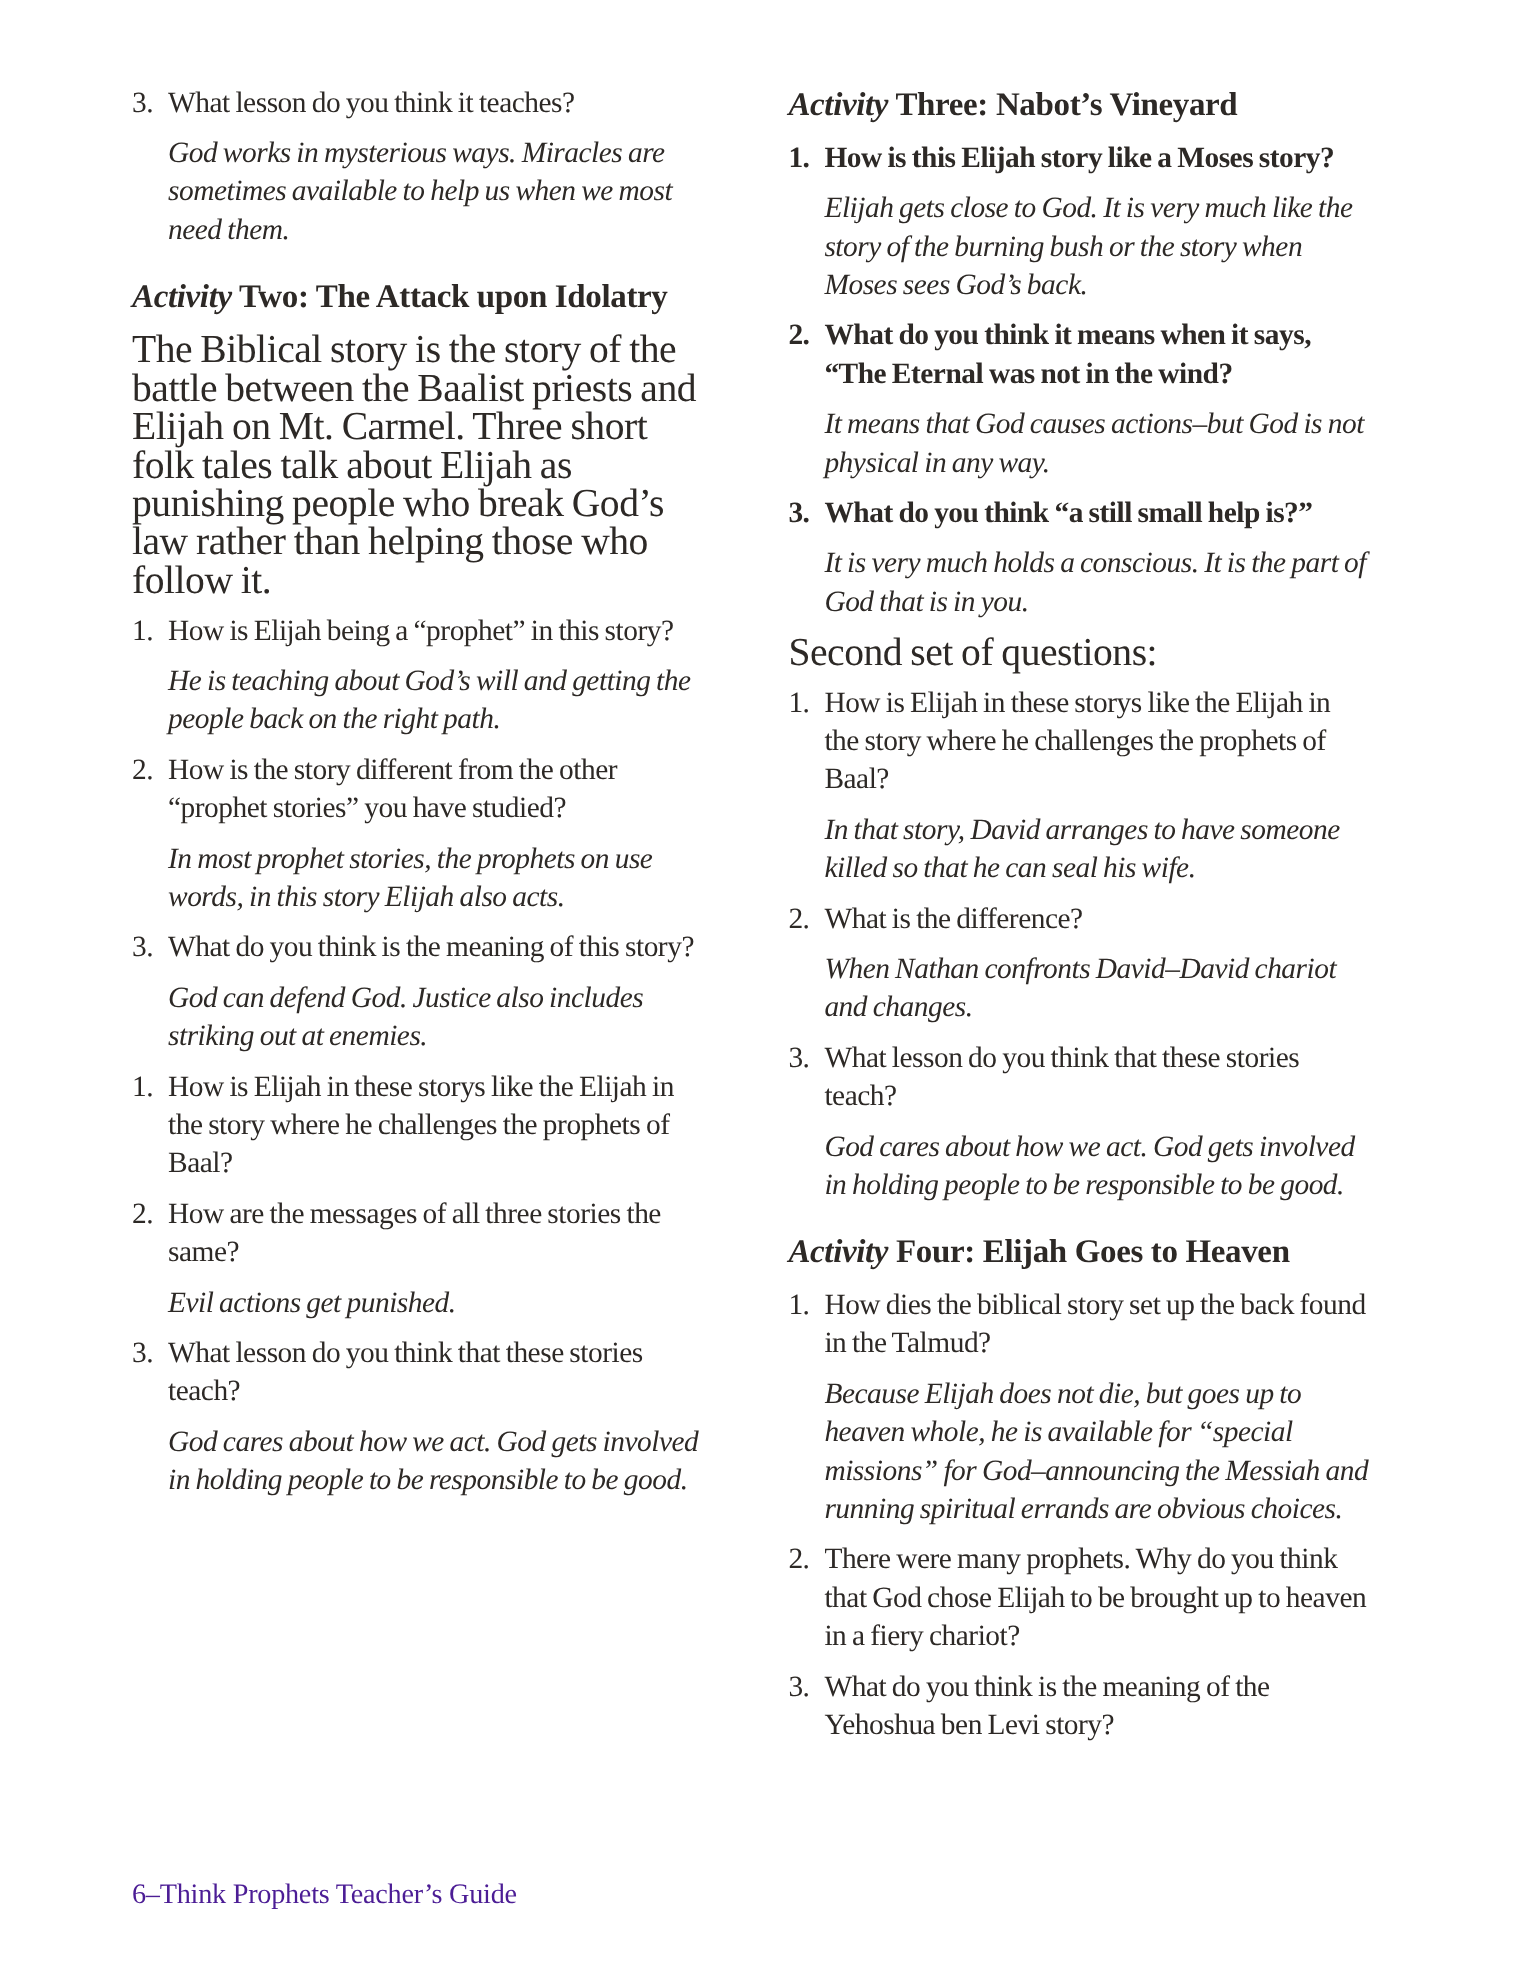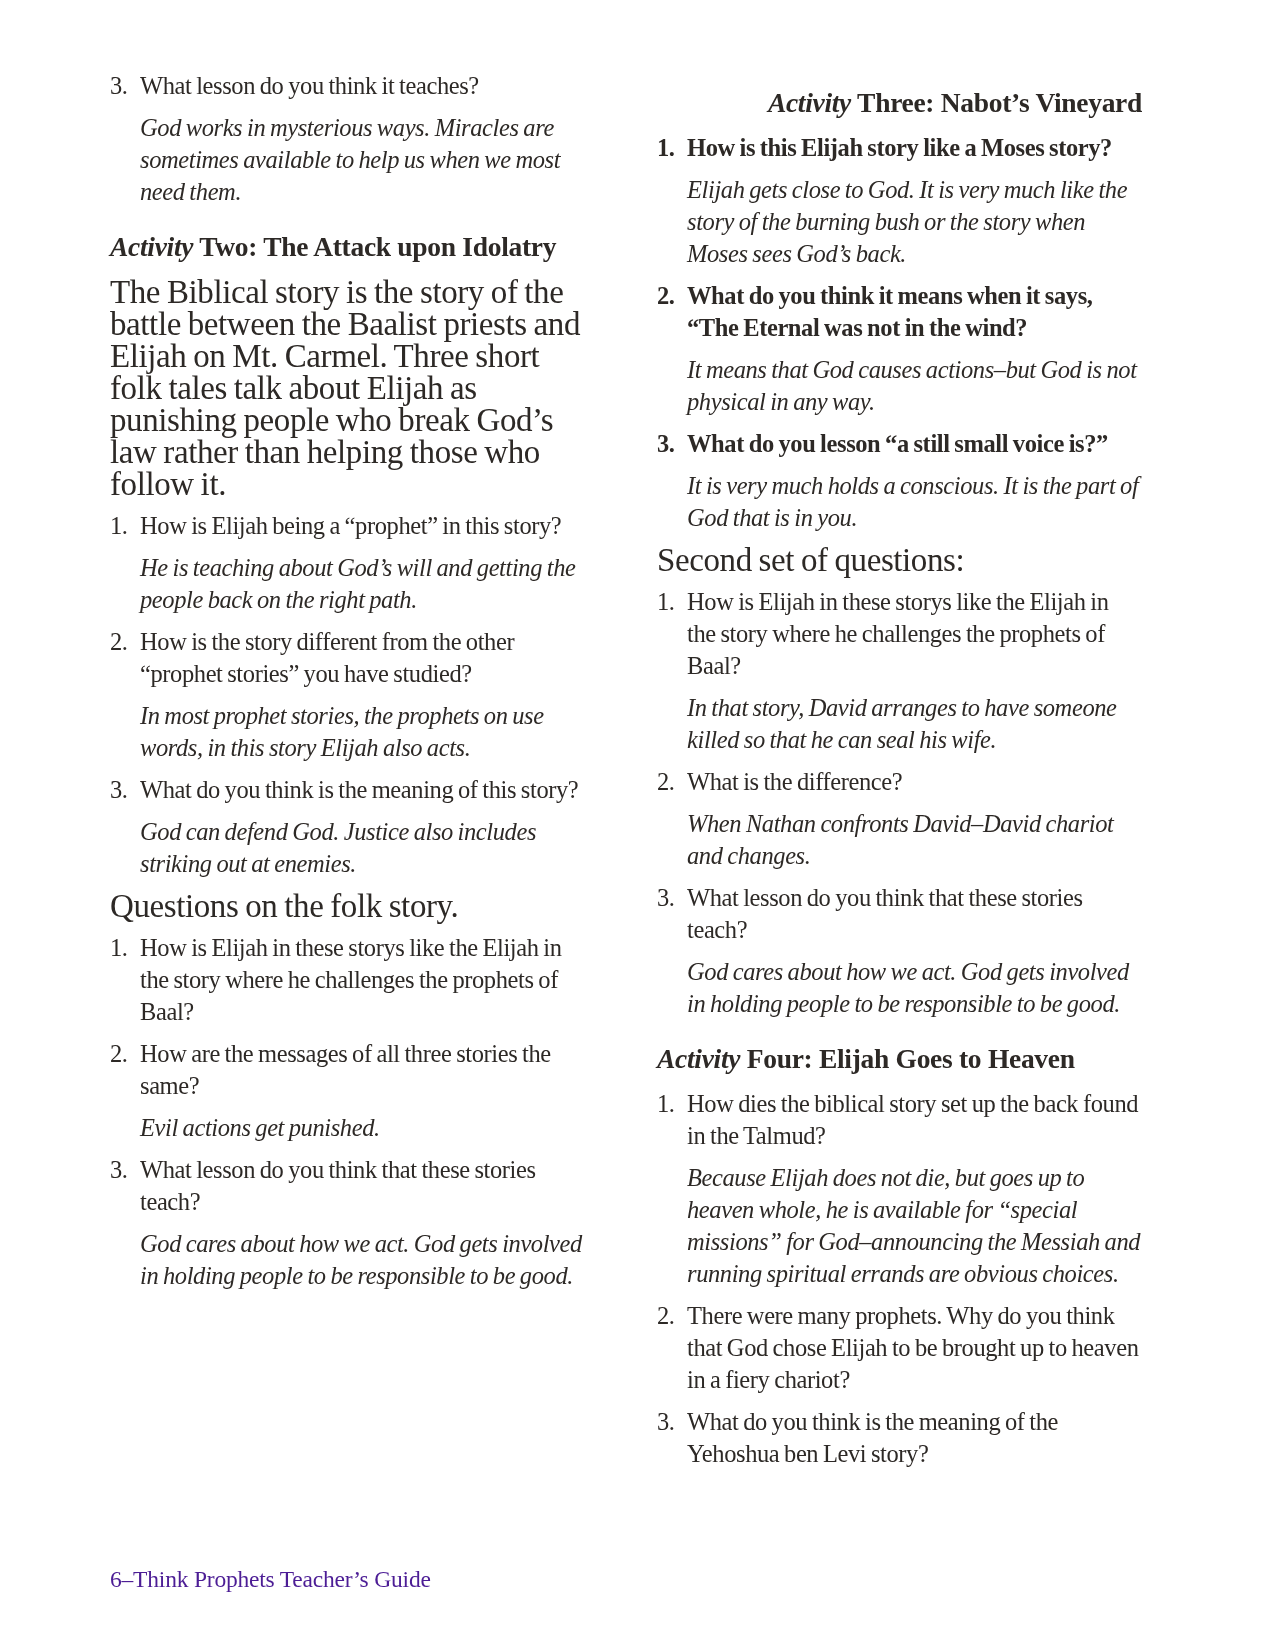--- a/index.html
+++ b/index.html
@@ -33,21 +33,21 @@
 
   .heading {
     font-weight: bold;
     font-size: 27.5px;
     line-height: 34px;
     letter-spacing: -0.3px;
     margin: 22px 0 12px 0;
     white-space: nowrap;
   }
   .heading .lead { font-style: italic; }
-  .col > .heading:first-child { margin-top: 16px; text-align: right; }
+  .col > .heading:first-child { margin-top: 0; }
 
   .paragraph {
     font-size: 33px;
     line-height: 32px;
     letter-spacing: -0.4px;
     word-spacing: -1px;
     margin: 0 0 10px 0;
   }
 
   .question {
@@ -101,21 +101,20 @@
         <div class="question">
           <span class="qnum">2.</span>
           <span class="qtext">How is the story different from the other “prophet stories” you have studied?</span>
         </div>
         <div class="answer">In most prophet stories, the prophets on use words, in this story Elijah also acts.</div>
         <div class="question">
           <span class="qnum">3.</span>
           <span class="qtext">What do you think is the meaning of this story?</span>
         </div>
         <div class="answer">God can defend God. Justice also includes striking out at enemies.</div>
-        <div class="paragraph">Questions on the folk story.</div>
         <div class="question">
           <span class="qnum">1.</span>
           <span class="qtext">How is Elijah in these storys like the Elijah in the story where he challenges the prophets of Baal?</span>
         </div>
         <div class="question">
           <span class="qnum">2.</span>
           <span class="qtext">How are the messages of all three stories the same?</span>
         </div>
         <div class="answer">Evil actions get punished.</div>
         <div class="question">
@@ -131,21 +130,21 @@
           <span class="qtext">How is this Elijah story like a Moses story?</span>
         </div>
         <div class="answer">Elijah gets close to God. It is very much like the story of the burning bush or the story when Moses sees God’s back.</div>
         <div class="question bold">
           <span class="qnum">2.</span>
           <span class="qtext">What do you think it means when it says, “The Eternal was not in the wind?</span>
         </div>
         <div class="answer">It means that God causes actions–but God is not physical in any way.</div>
         <div class="question bold">
           <span class="qnum">3.</span>
-          <span class="qtext">What do you lesson “a still small voice is?”</span>
+          <span class="qtext">What do you think “a still small help is?”</span>
         </div>
         <div class="answer">It is very much holds a conscious. It is the part of God that is in you.</div>
         <div class="paragraph">Second set of questions:</div>
         <div class="question">
           <span class="qnum">1.</span>
           <span class="qtext">How is Elijah in these storys like the Elijah in the story where he challenges the prophets of Baal?</span>
         </div>
         <div class="answer">In that story, David arranges to have someone killed so that he can seal his wife.</div>
         <div class="question">
           <span class="qnum">2.</span>

